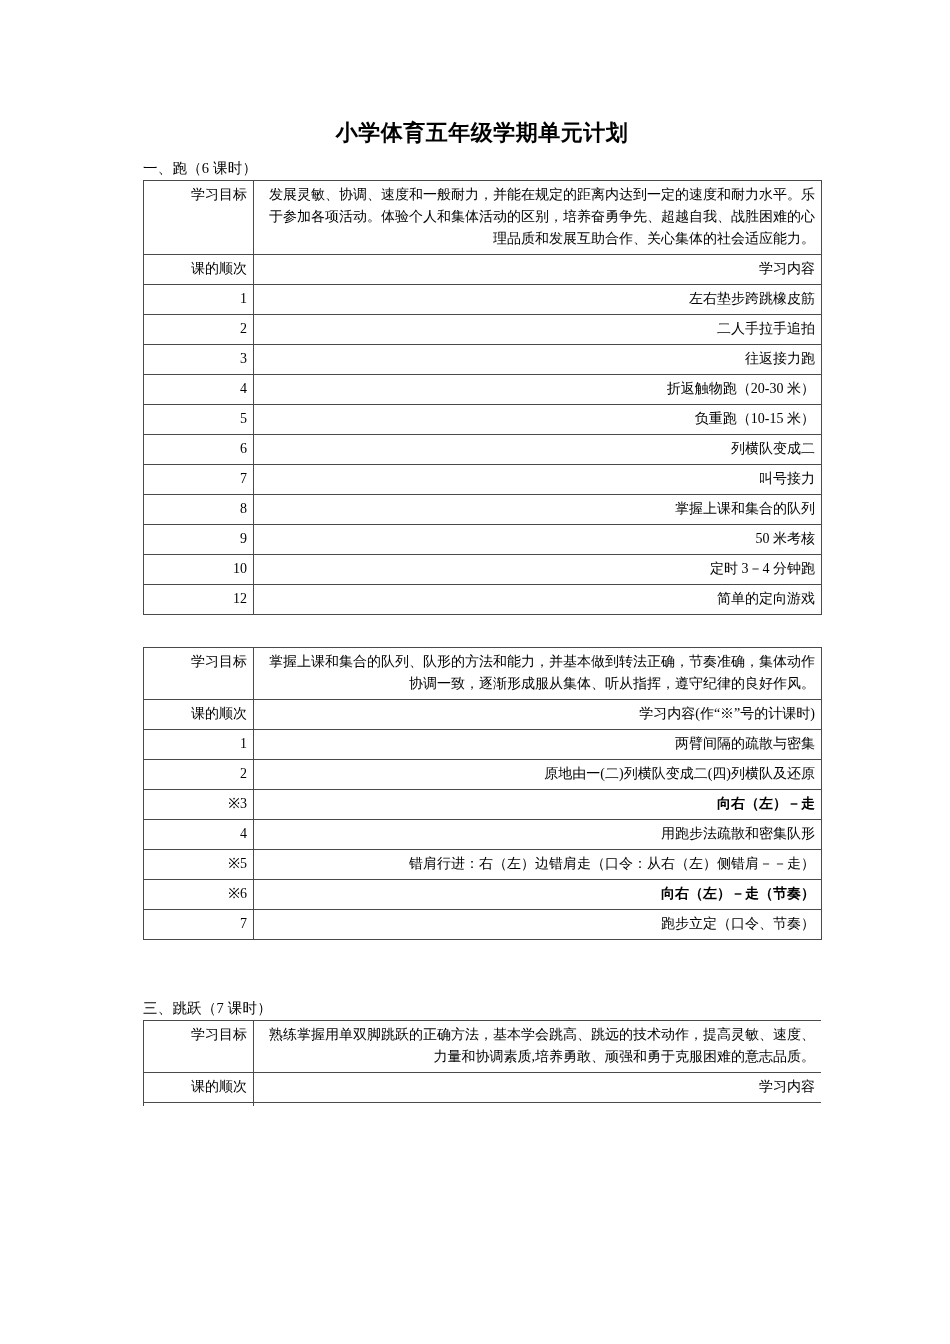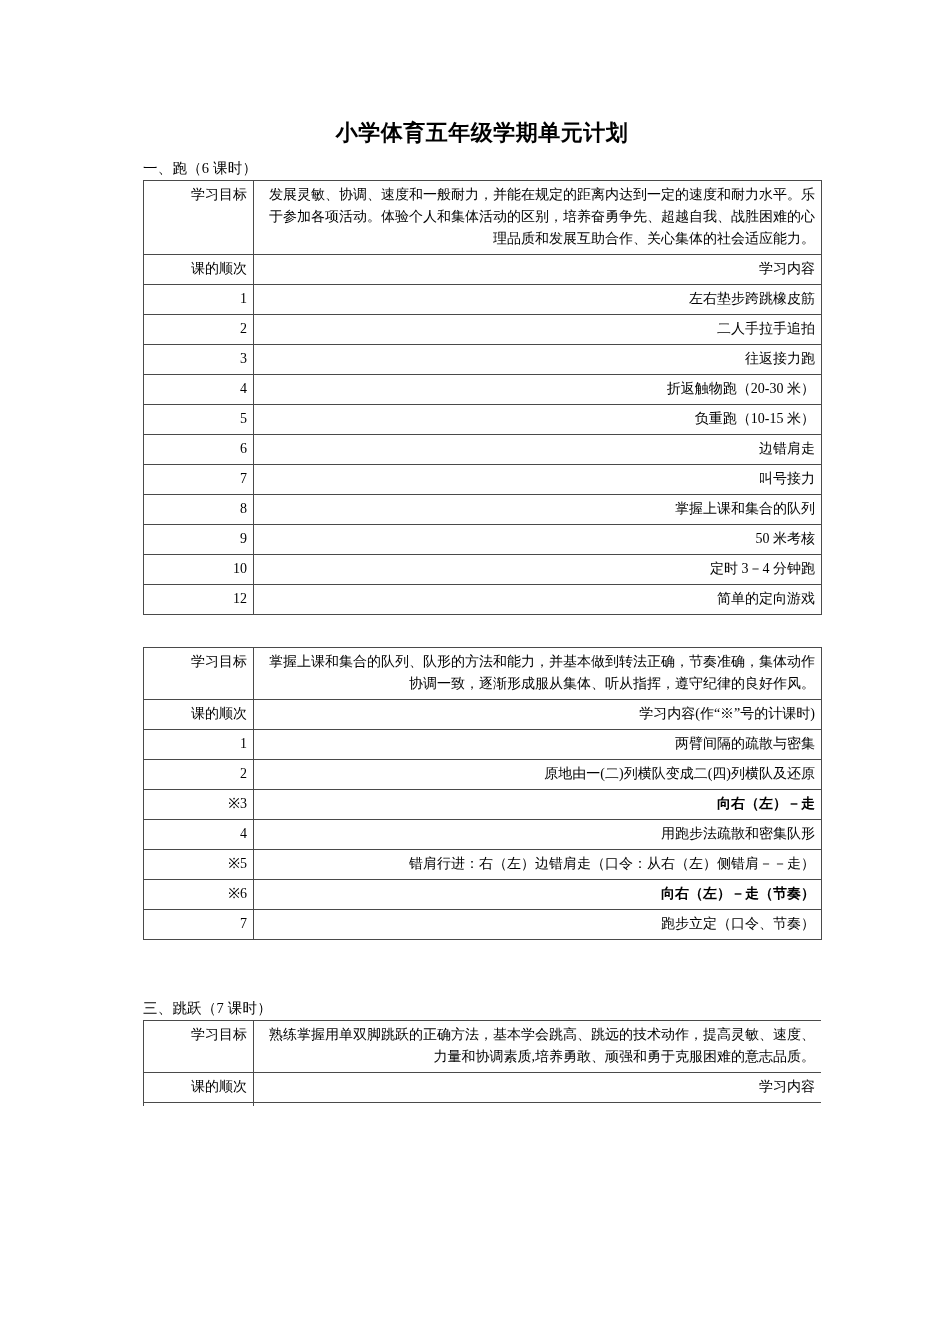--- a/index.html
+++ b/index.html
@@ -139,21 +139,21 @@
         <tr>
           <td class="row-cell">4</td>
           <td class="row-cell">折返触物跑（20-30 米）</td>
         </tr>
         <tr>
           <td class="row-cell">5</td>
           <td class="row-cell">负重跑（10-15 米）</td>
         </tr>
         <tr>
           <td class="row-cell">6</td>
-          <td class="row-cell">边错肩走</td>
+          <td class="row-cell">列横队变成二</td>
         </tr>
         <tr>
           <td class="row-cell">7</td>
           <td class="row-cell">叫号接力</td>
         </tr>
         <tr>
           <td class="row-cell">8</td>
           <td class="row-cell">掌握上课和集合的队列</td>
         </tr>
         <tr>

